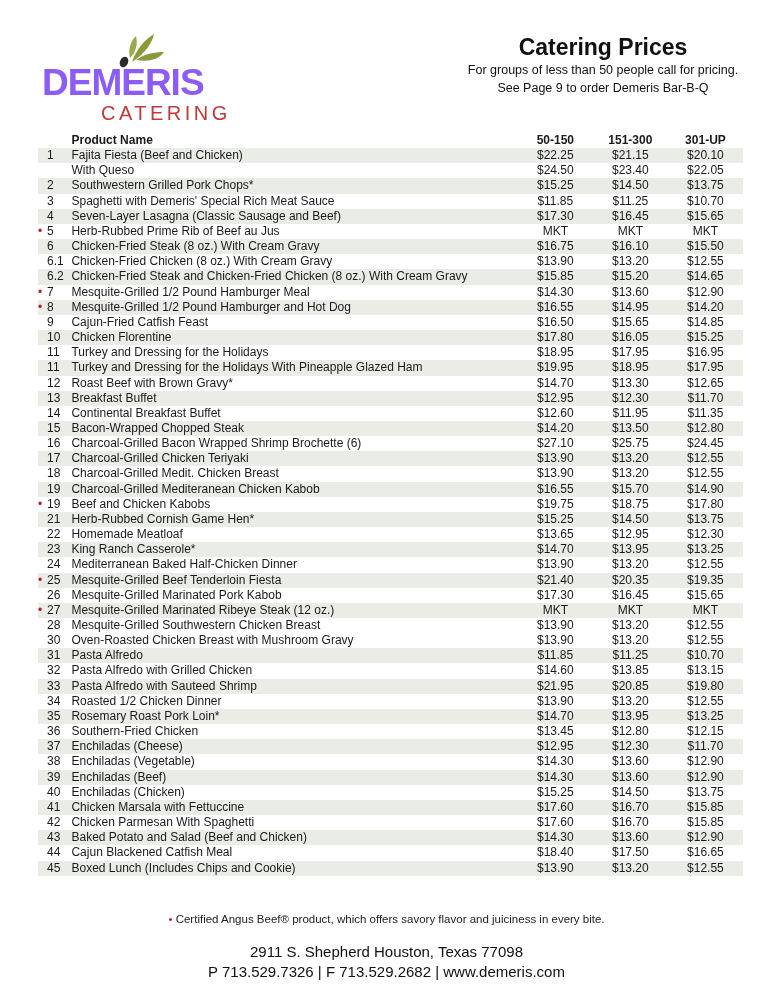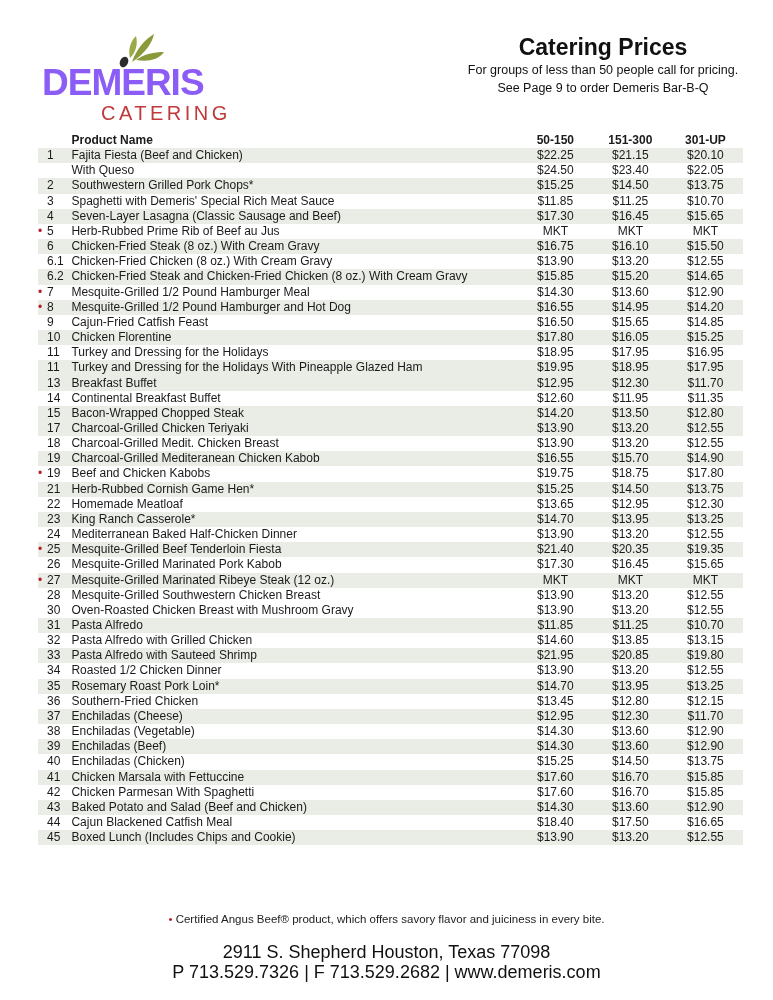--- a/index.html
+++ b/index.html
@@ -16,21 +16,21 @@
   td, th { height: 15.15px; line-height: 15.15px; padding: 0; white-space: nowrap; }
   th { font-weight: bold; text-align: left; font-size: 12px; }
   .c-dot { width: 7px; color: #b5222b; font-size: 12px; text-align: left; }
   .c-num { width: 26px; padding-left: 2px; }
   .c-name { width: 440px; }
   .c-p { width: 74px; text-align: center; }
   th.c-p { text-align: center; }
   tr.shade td { background: #eaede6; }
   .footnote { position: absolute; left: 0; width: 773px; top: 913px; text-align: center; font-size: 11.5px; color: #222; }
   .footnote .bullet { color: #b5222b; }
-  .address { position: absolute; left: 0; width: 773px; top: 942px; text-align: center; font-size: 18px; line-height: 20px; color: #111; }
+  .address { position: absolute; left: 0; width: 773px; top: 942px; text-align: center; font-size: 15px; line-height: 20px; color: #111; }
 </style>
 </head>
 <body>
 
 <div class="logo">
   <svg class="logo-leaves" width="60" height="36" viewBox="0 0 60 36">
     <path d="M24 30 C 28 18, 36 8, 46 2 C 44 12, 36 22, 24 30 Z" fill="#8a9a3a"></path>
     <path d="M28 28 C 36 22, 46 20, 56 20 C 50 28, 40 30, 28 28 Z" fill="#8a9a3a"></path>
     <path d="M22 26 C 20 18, 22 10, 28 4 C 30 12, 28 20, 22 26 Z" fill="#9aaa48"></path>
     <ellipse cx="16" cy="30" rx="4" ry="5.5" fill="#2b2b2b" transform="rotate(25 16 30)"></ellipse>
@@ -170,20 +170,28 @@
         <td class="c-p">$16.95</td>
       </tr>
       <tr class="shade">
         <td class="c-dot"></td>
         <td class="c-num">11</td>
         <td class="c-name">Turkey and Dressing for the Holidays With Pineapple Glazed Ham</td>
         <td class="c-p">$19.95</td>
         <td class="c-p">$18.95</td>
         <td class="c-p">$17.95</td>
       </tr>
+      <tr>
+        <td class="c-dot"></td>
+        <td class="c-num">12</td>
+        <td class="c-name">Roast Beef with Brown Gravy*</td>
+        <td class="c-p">$14.70</td>
+        <td class="c-p">$13.30</td>
+        <td class="c-p">$12.65</td>
+      </tr>
       <tr class="shade">
         <td class="c-dot"></td>
         <td class="c-num">13</td>
         <td class="c-name">Breakfast Buffet</td>
         <td class="c-p">$12.95</td>
         <td class="c-p">$12.30</td>
         <td class="c-p">$11.70</td>
       </tr>
       <tr>
         <td class="c-dot"></td>
@@ -194,20 +202,28 @@
         <td class="c-p">$11.35</td>
       </tr>
       <tr class="shade">
         <td class="c-dot"></td>
         <td class="c-num">15</td>
         <td class="c-name">Bacon-Wrapped Chopped Steak</td>
         <td class="c-p">$14.20</td>
         <td class="c-p">$13.50</td>
         <td class="c-p">$12.80</td>
       </tr>
+      <tr>
+        <td class="c-dot"></td>
+        <td class="c-num">16</td>
+        <td class="c-name">Charcoal-Grilled Bacon Wrapped Shrimp Brochette (6)</td>
+        <td class="c-p">$27.10</td>
+        <td class="c-p">$25.75</td>
+        <td class="c-p">$24.45</td>
+      </tr>
       <tr class="shade">
         <td class="c-dot"></td>
         <td class="c-num">17</td>
         <td class="c-name">Charcoal-Grilled Chicken Teriyaki</td>
         <td class="c-p">$13.90</td>
         <td class="c-p">$13.20</td>
         <td class="c-p">$12.55</td>
       </tr>
       <tr>
         <td class="c-dot"></td>

